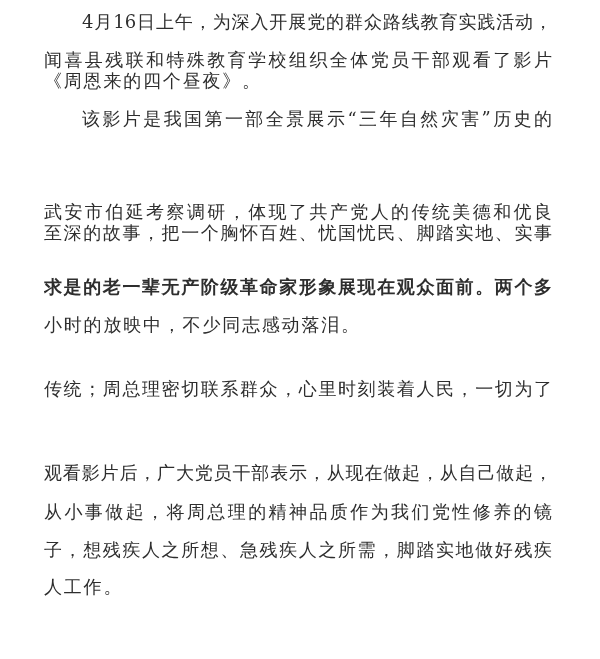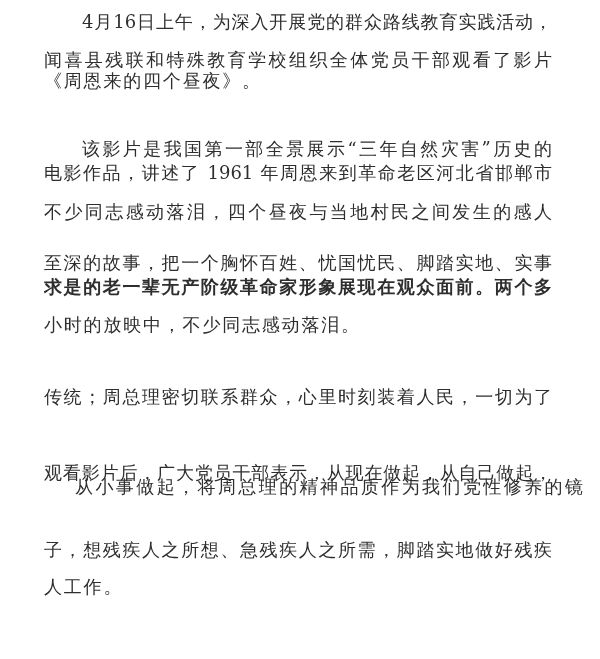--- a/index.html
+++ b/index.html
@@ -64,28 +64,27 @@
   </style>
 </head>
 <body>
 
 <div class="doc">
 
   <div class="line indent justify" style="top:9px;">4月16日上午，为深入开展党的群众路线教育实践活动，</div>
   <div class="line full justify" style="top:47px;">闻喜县残联和特殊教育学校组织全体党员干部观看了影片</div>
   <div class="line left-start" style="top:68px;">《周恩来的四个昼夜》。</div>
 
-  <div class="line indent justify" style="top:136px;">该影片是我国第一部全景展示“三年自然灾害”历史的</div>
-  <div class="line full justify" style="top:160px;">电影作品，讲述了 1961 年周恩来到革命老区河北省邯郸市</div>
-  <div class="line full justify" style="top:199px;">不少同志感动落泪，四个昼夜与当地村民之间发生的感人</div>
-  <div class="line full justify" style="top:250px;">至深的故事，把一个胸怀百姓、忧国忧民、脚踏实地、实事</div>
+  <div class="line indent justify" style="top:106px;">该影片是我国第一部全景展示“三年自然灾害”历史的</div>
+  <div class="line full justify" style="top:199px;">武安市伯延考察调研，体现了共产党人的传统美德和优良</div>
+  <div class="line full justify" style="top:220px;">至深的故事，把一个胸怀百姓、忧国忧民、脚踏实地、实事</div>
   <div class="line full justify" style="top:274px;font-weight:bold;">求是的老一辈无产阶级革命家形象展现在观众面前。两个多</div>
   <div class="line left-start" style="top:312px;">小时的放映中，不少同志感动落泪。</div>
 
-  <div class="line full justify" style="top:384px;">传统；周总理密切联系群众，心里时刻装着人民，一切为了</div>
+  <div class="line full justify" style="top:376px;">传统；周总理密切联系群众，心里时刻装着人民，一切为了</div>
   <div class="line full justify" style="top:460px;">观看影片后，广大党员干部表示，从现在做起，从自己做起，</div>
-  <div class="line full justify" style="top:474px;margin-left:31px;">从小事做起，将周总理的精神品质作为我们党性修养的镜</div>
+  <div class="line full justify" style="top:499px;">从小事做起，将周总理的精神品质作为我们党性修养的镜</div>
   <div class="line left-start" style="top:574px;">人工作。</div>
   <div class="line full justify" style="top:537px;">子，想残疾人之所想、急残疾人之所需，脚踏实地做好残疾</div>
 
   <div class="signature" style="top:620px;">（闻喜县残联　　刘文娟）</div>
 
 </div>
 
 </body></html>

